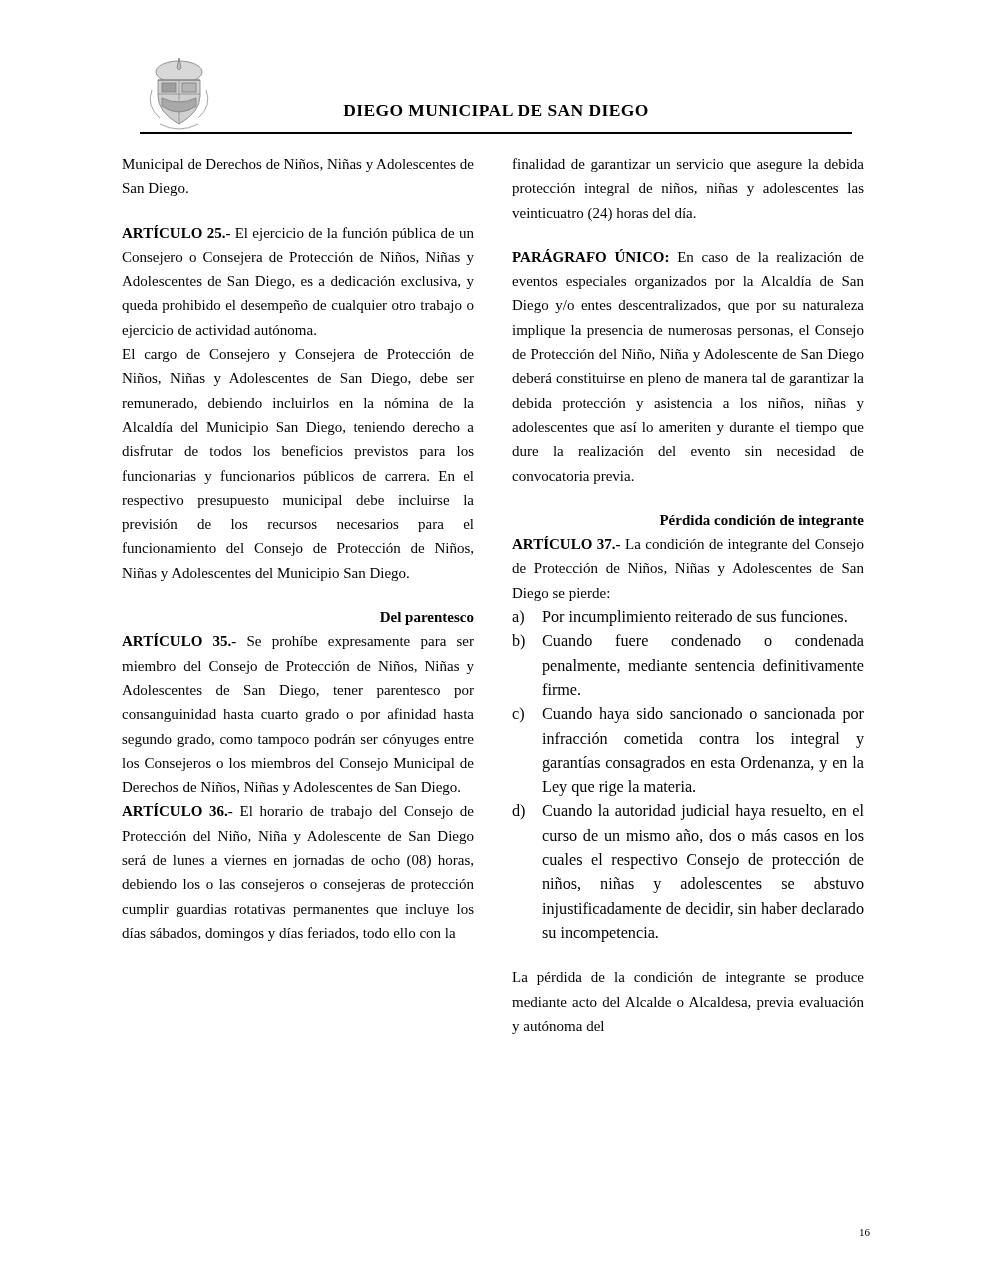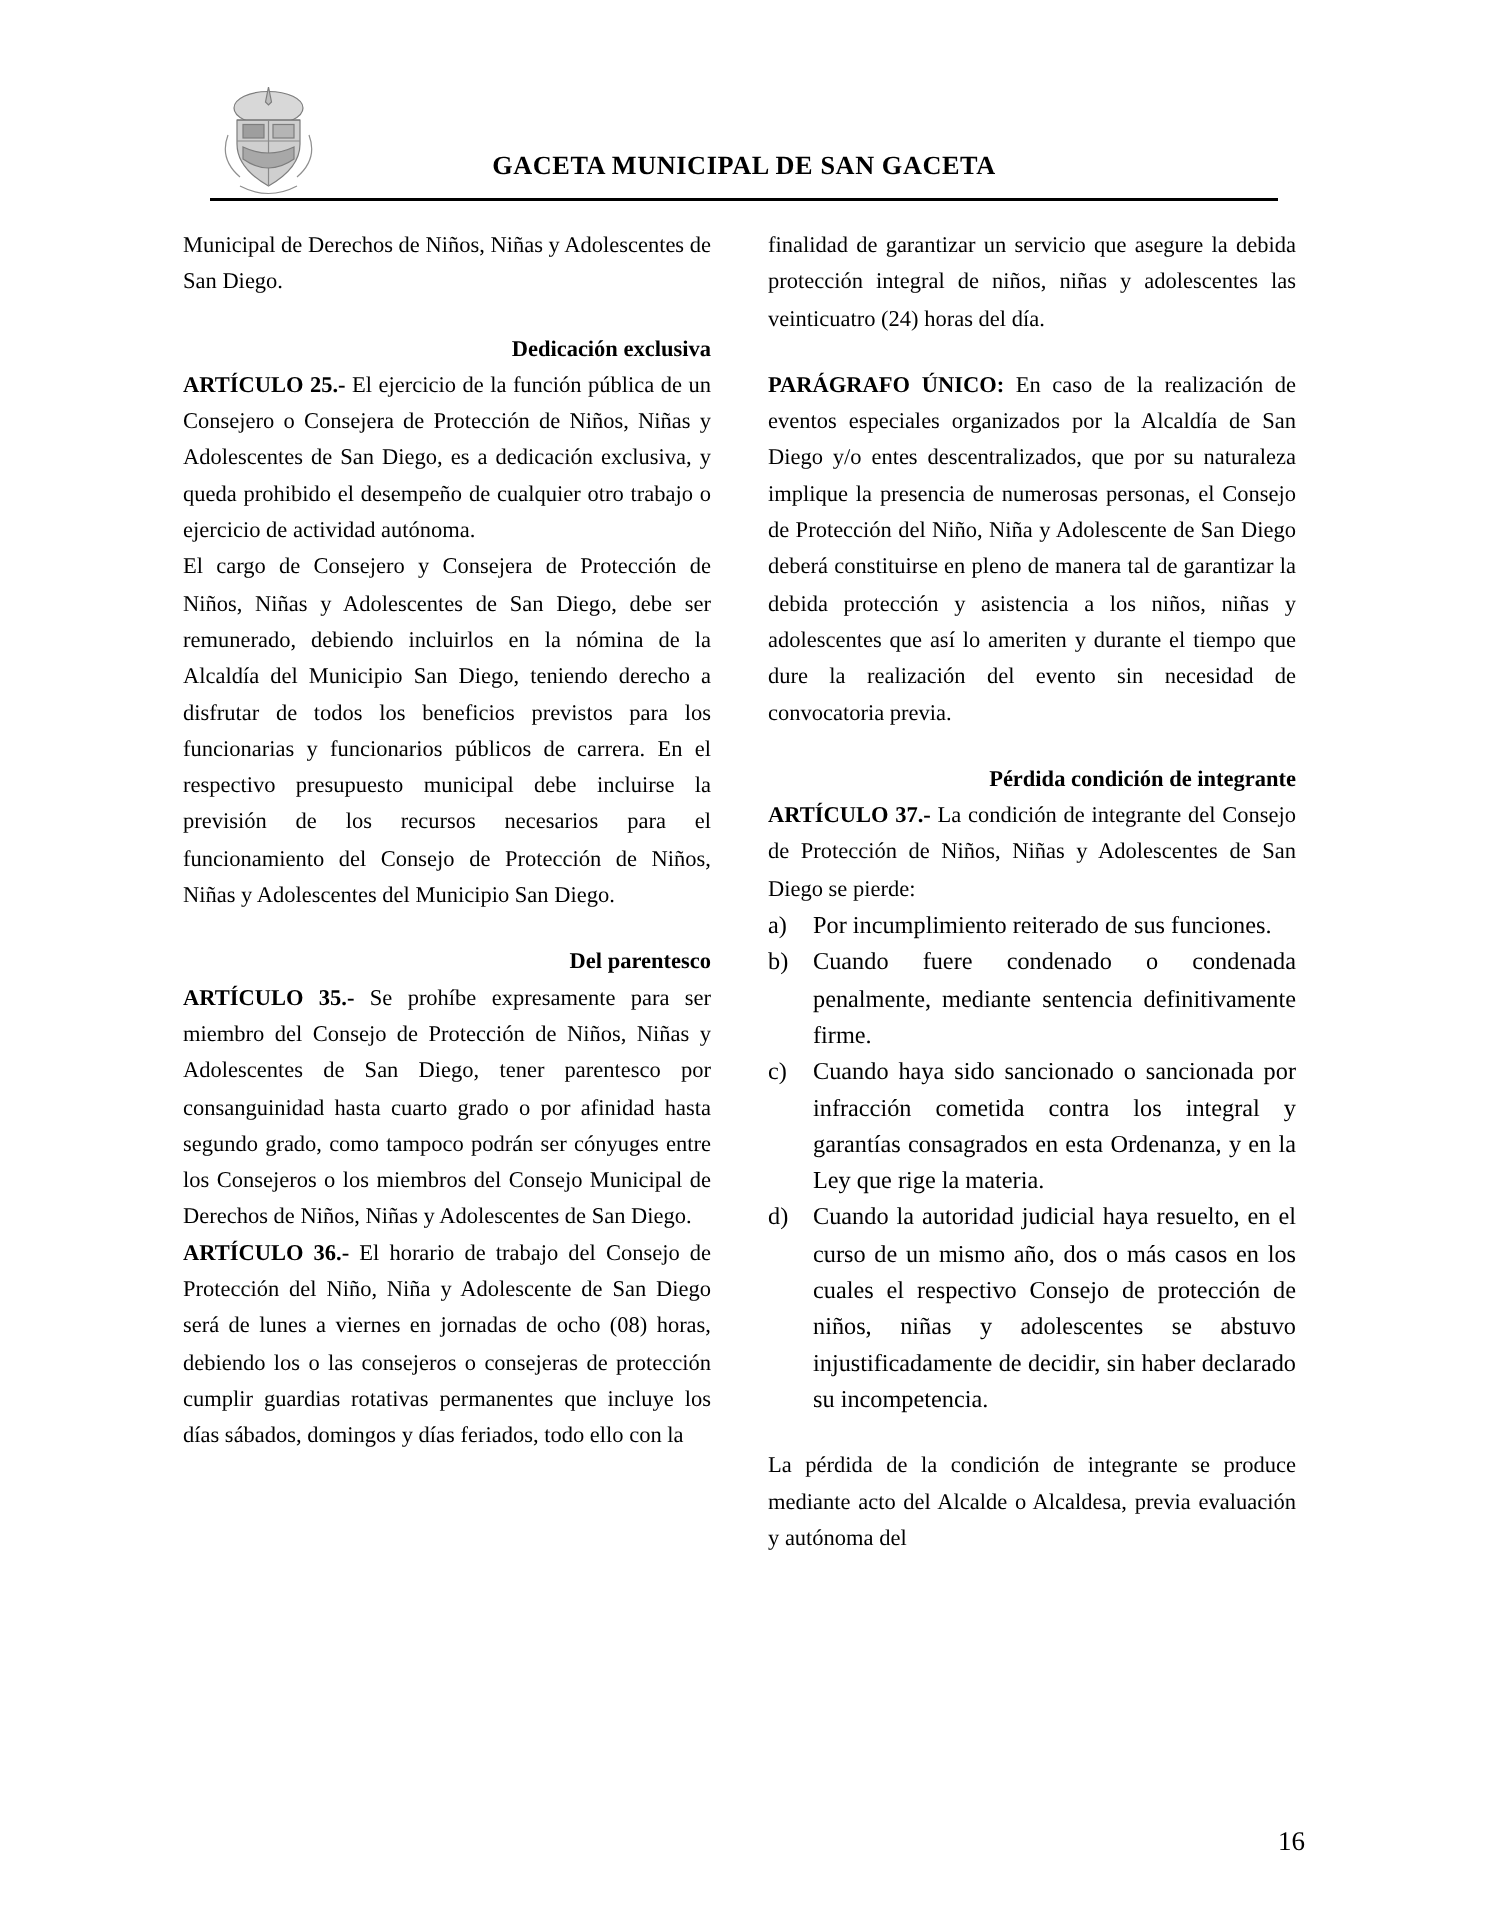--- a/index.html
+++ b/index.html
@@ -106,21 +106,21 @@
     left: 0;
     top: 0;
     width: 24px;
     text-align: left;
   }
   
   .page-number {
     position: absolute;
     right: 120px;
     bottom: 42px;
-    font-size: 18px;
+    font-size: 11px;
     font-family: "Liberation Serif", serif;
   }
 </style>
 </head>
 <body>
 
 <div class="page">
 
   <div class="header">
     <div class="crest">
@@ -134,33 +134,32 @@
           <path d="M12 44 L54 44" stroke="#8a8a8a"></path>
           <rect x="16" y="33" width="14" height="9" fill="#9e9e9e"></rect>
           <rect x="36" y="33" width="14" height="9" fill="#b5b5b5"></rect>
           <path d="M16 48 Q33 56 50 48 L50 56 Q33 68 16 56 Z" fill="#a8a8a8"></path>
           <path d="M6 40 Q0 56 14 68" stroke="#8f8f8f"></path>
           <path d="M60 40 Q66 56 52 68" stroke="#8f8f8f"></path>
           <path d="M14 74 Q33 84 52 74" stroke="#8f8f8f"></path>
         </g>
       </svg>
     </div>
-    <div class="header-title">GACETA  MUNICIPAL  DE SAN GACETA</div>
+    <div class="header-title">DIEGO  MUNICIPAL  DE SAN DIEGO</div>
     <div class="header-rule"></div>
   </div>
 
   <div class="columns">
 
     <div class="col col-left">
 
       <p>Municipal de Derechos de Niños, Niñas y Adolescentes de San Diego.</p>
 
       <div class="spacer"></div>
 
-      <p class="center-bold">Dedicación exclusiva</p>
 
       <p><span class="b">ARTÍCULO 25.-</span><span> El ejercicio de la función pública de un Consejero o Consejera de Protección de Niños, Niñas y Adolescentes de San Diego, es a dedicación exclusiva, y queda prohibido el desempeño de cualquier otro trabajo o ejercicio de actividad autónoma.</span></p>
 
       <p>El cargo de Consejero y Consejera de Protección de Niños, Niñas y Adolescentes de San Diego, debe ser remunerado, debiendo incluirlos en la nómina de la Alcaldía del Municipio San Diego, teniendo derecho a disfrutar de todos los beneficios previstos para los funcionarias y funcionarios públicos de carrera. En el respectivo presupuesto municipal debe incluirse la previsión de los recursos necesarios para el funcionamiento del Consejo de Protección de Niños, Niñas y Adolescentes del Municipio San Diego.</p>
 
       <div class="spacer"></div>
 
       <p class="center-bold">Del parentesco</p>
 
       <p><span class="b">ARTÍCULO 35.-</span><span> Se prohíbe expresamente para ser miembro del Consejo de Protección de Niños, Niñas y Adolescentes de San Diego, tener parentesco por consanguinidad hasta cuarto grado o por afinidad hasta segundo grado, como tampoco podrán ser cónyuges entre los Consejeros o los miembros del Consejo Municipal de Derechos de Niños, Niñas y Adolescentes de San Diego.</span></p>

